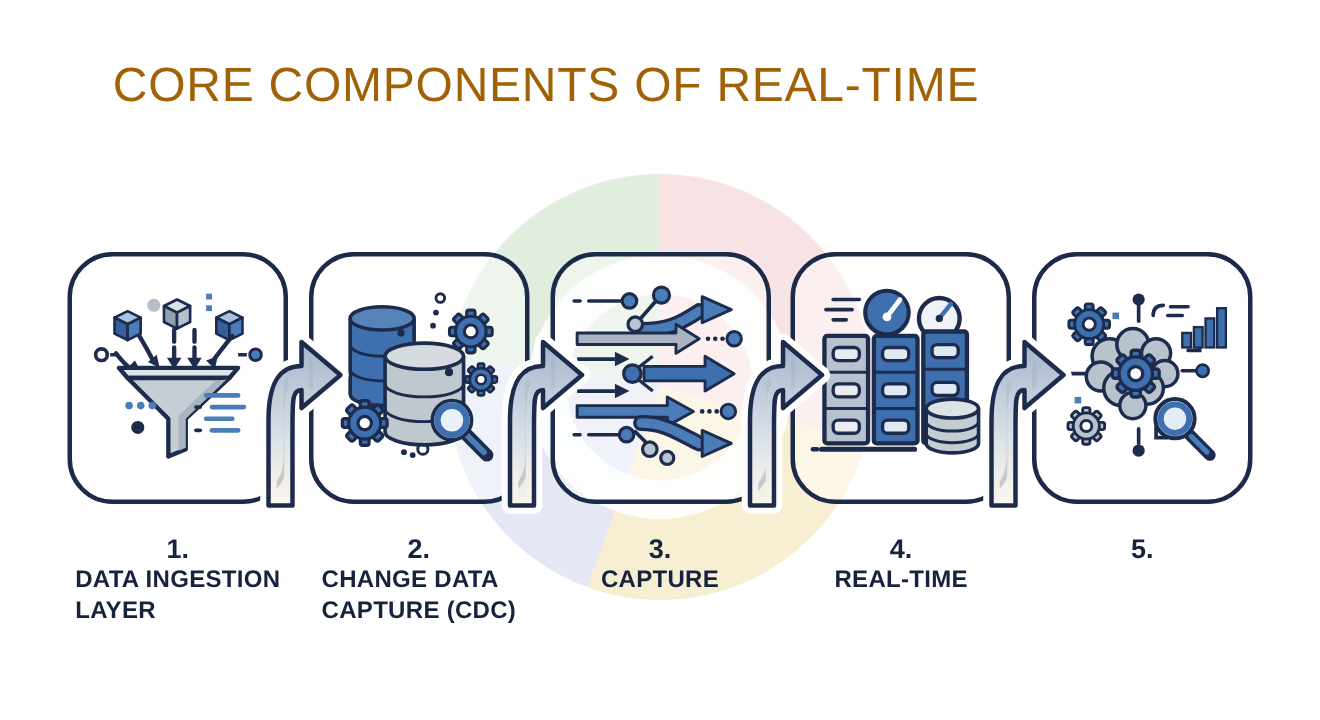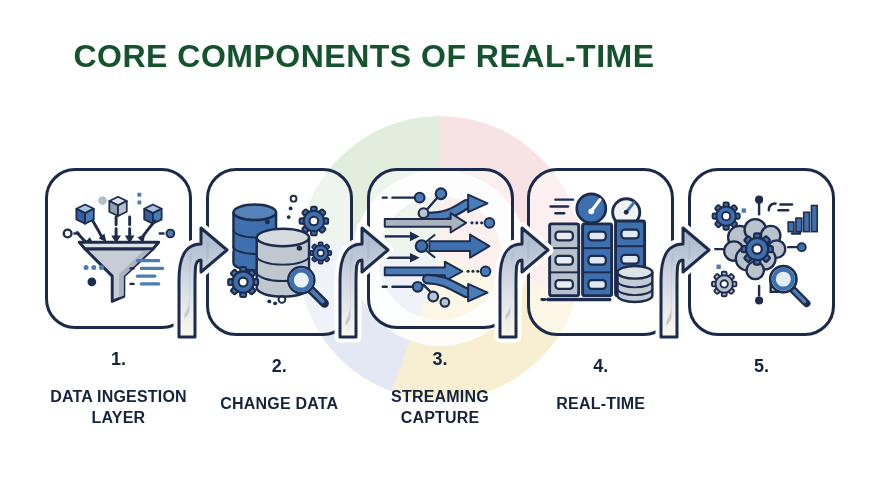--- a/index.html
+++ b/index.html
@@ -19,43 +19,43 @@
       #dcead8 278deg 360deg);
   }
   .wm-ring{
     position:absolute;left:352px;top:170px;width:176px;height:176px;
     border-radius:50%;border:26px solid rgba(255,255,255,.88);
     box-sizing:border-box;z-index:0;
   }
   
   .title{
     position:absolute;top:36px;left:0;width:728px;text-align:center;
-    color:#14532d;font-weight:700;font-size:32px;line-height:40px;
+    color:#a16207;font-weight:400;font-size:32px;line-height:40px;
     letter-spacing:.5px;z-index:2;
   }
   
   .row{
     position:absolute;left:45px;top:168px;width:790px;height:260px;
     display:flex;justify-content:space-between;z-index:2;
   }
   .card{width:147px;display:flex;flex-direction:column;align-items:center;}
   .box{
     width:147px;height:168px;box-sizing:border-box;
     border:3px solid #1c2a49;border-radius:30px;
     background:rgba(255,255,255,.45);
     display:flex;align-items:center;justify-content:center;
   }
   .box svg{width:126px;height:126px;}
   .num{
     margin-top:20px;color:#16233e;font-weight:800;font-size:18px;line-height:20px;
     text-align:center;
   }
   .lbl{
-    margin-top:17px;color:#16233e;font-weight:700;font-size:16px;line-height:21px;
-    text-align:center;letter-spacing:.2px;white-space:nowrap;
+    margin-top:0;color:#16233e;font-weight:700;font-size:16px;line-height:21px;
+    text-align:left;letter-spacing:.2px;white-space:nowrap;
   }
   
   .connector{position:absolute;top:204px;width:70px;height:135px;z-index:3;}
   .connector svg{width:70px;height:135px;overflow:visible;}
   .c1{left:161px;} .c2{left:322px;} .c3{left:482px;} .c4{left:643px;}
   .defs-holder{position:absolute;width:0;height:0;overflow:hidden;}
 </style>
 </head>
 <body>
 
@@ -185,20 +185,21 @@
         <circle cx="88" cy="94" r="13.5" fill="#e8f0f8" stroke="#1d2b4c" stroke-width="2.5"></circle>
         <circle cx="88" cy="94" r="10" fill="none" stroke="#3e6fae" stroke-width="4.5"></circle>
         <circle cx="55" cy="116" r="2" fill="#1d2b4c"></circle>
         <circle cx="61" cy="118" r="2" fill="#1d2b4c"></circle>
         <circle cx="68" cy="114" r="3.5" fill="none" stroke="#1d2b4c" stroke-width="2"></circle>
       </svg>
     </div>
     <div class="num">2.</div>
     <div class="lbl">
       <div>CHANGE DATA</div>
+      <div>CAPTURE (CDC)</div>
     </div>
   </div>
 
   <div class="card">
     <div class="box">
       <svg viewBox="0 0 130 130">
         <g stroke="#1d2b4c" stroke-width="2.5" stroke-linecap="round">
           <line x1="6" y1="12" x2="10" y2="12"></line>
           <line x1="16" y1="12" x2="38" y2="12"></line>
           <line x1="50" y1="26" x2="64" y2="10"></line>
@@ -233,21 +234,20 @@
         <circle cx="44" cy="12" r="5" fill="#4a7cb8" stroke="#1d2b4c" stroke-width="2.2"></circle>
         <circle cx="66" cy="8" r="5.5" fill="#4a7cb8" stroke="#1d2b4c" stroke-width="2.2"></circle>
         <circle cx="48" cy="28" r="5" fill="#b9c4d2" stroke="#1d2b4c" stroke-width="2.2"></circle>
         <circle cx="42" cy="104" r="5" fill="#4a7cb8" stroke="#1d2b4c" stroke-width="2.2"></circle>
         <circle cx="58" cy="114" r="5" fill="#b9c4d2" stroke="#1d2b4c" stroke-width="2.2"></circle>
         <circle cx="70" cy="120" r="4.5" fill="#b9c4d2" stroke="#1d2b4c" stroke-width="2.2"></circle>
       </svg>
     </div>
     <div class="num">3.</div>
     <div class="lbl">
-      <div>STREAMING</div>
       <div>CAPTURE</div>
     </div>
   </div>
 
   <div class="card">
     <div class="box">
       <svg viewBox="0 0 130 130">
         <g stroke="#1d2b4c" stroke-width="2.5" stroke-linecap="round">
           <line x1="18" y1="11" x2="36" y2="11"></line>
           <line x1="13" y1="18" x2="31" y2="18"></line>

